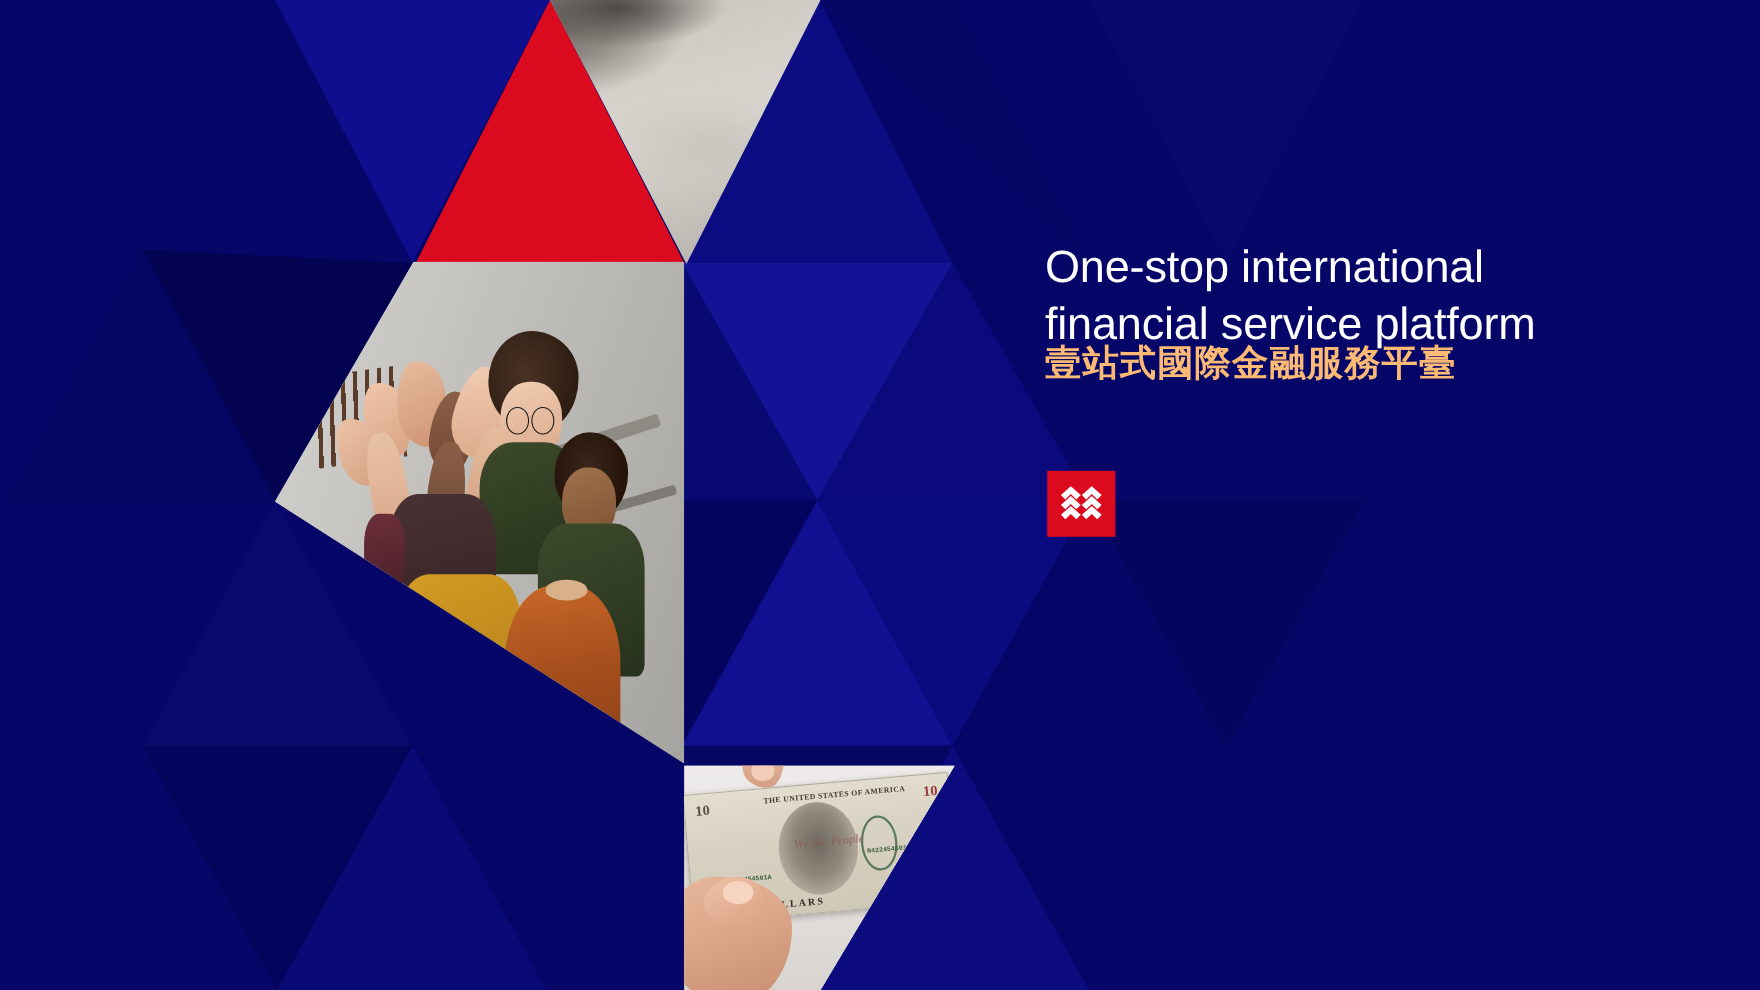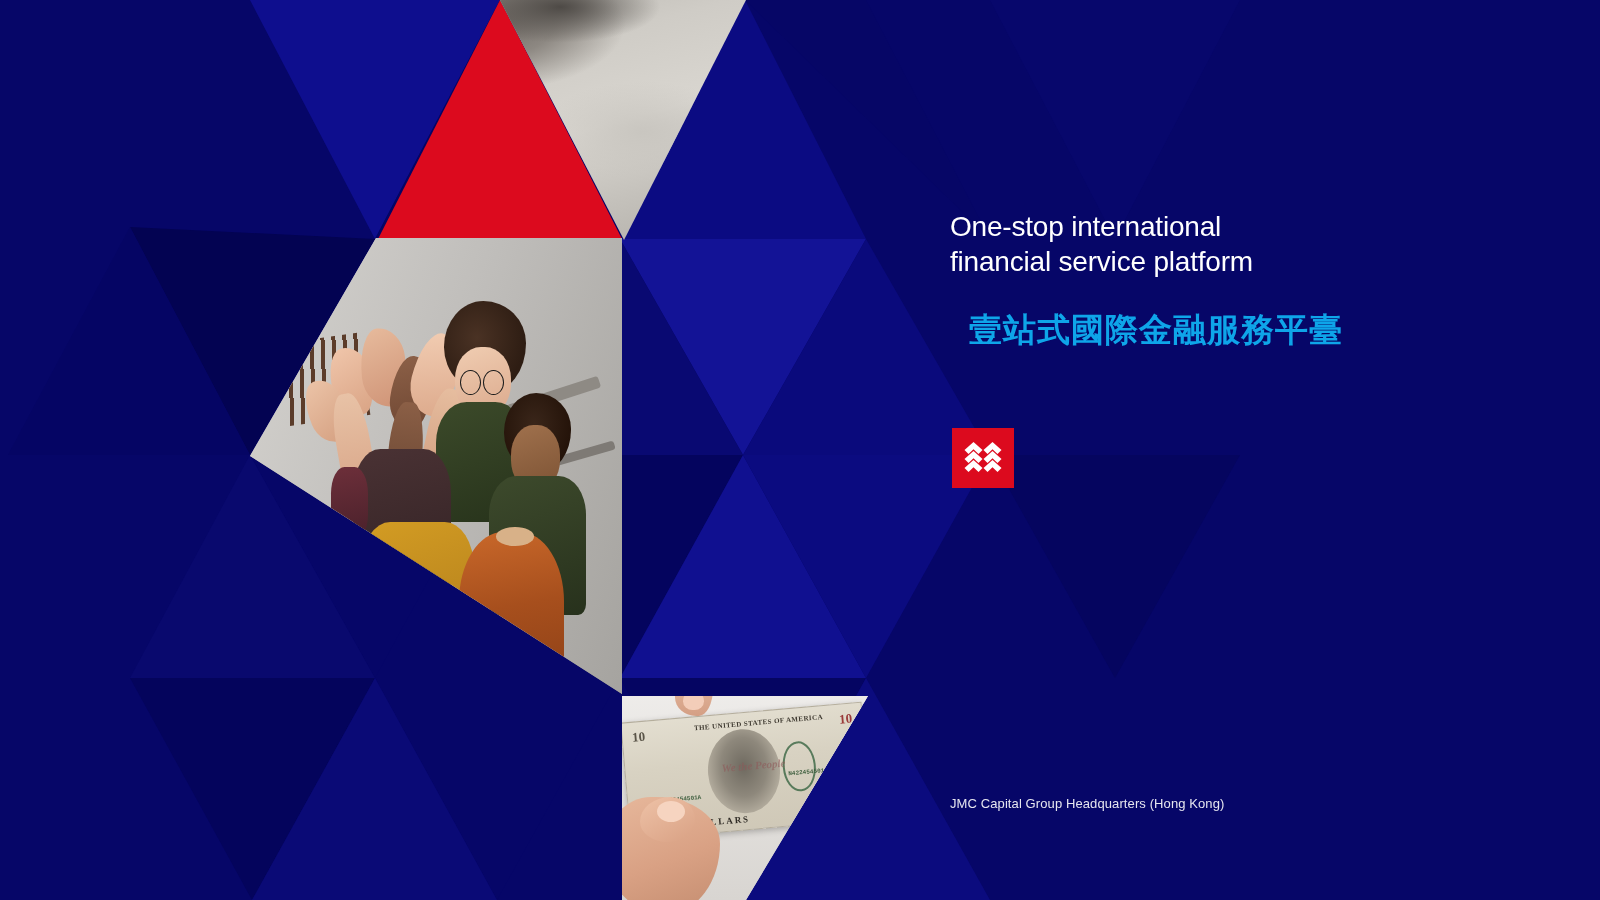--- a/index.html
+++ b/index.html
@@ -119,30 +119,29 @@
     position:absolute;left:30%;top:8%;width:52%;height:48%;
     border-radius:50%;background:#f6d4c0;
   }
 
   
   .content{position:absolute;left:950px;top:0;width:620px;height:900px;}
 
   .headline{
     position:absolute;top:190px;left:0;width:560px;
     color:#ffffff;
-    font-size:28px;line-height:1.25;font-weight:400;
+    font-size:41px;line-height:1.25;font-weight:400;
     letter-spacing:-.2px;
     white-space:pre-line;
   }
   .headline-cn{
     position:absolute;top:308px;left:0;
-    color:#0ea5e9;
+    color:#fdba74;
     font-size:33px;font-weight:700;letter-spacing:1px;
     white-space:nowrap;
-    margin-left:19px;
   }
 
   .logo{
     position:absolute;left:2px;top:428px;
     width:62px;height:60px;
     background:#DC0A1E;
     display:flex;align-items:center;justify-content:center;
   }
   .logo svg{display:block;}
 
@@ -287,17 +286,16 @@
           <polygon points="10.5,21 19.5,29 15.5,33 10.5,28.2 5.5,33 1.5,29"></polygon>
 
           <polygon points="29.5,3 38.5,11 34.5,15 29.5,10.2 24.5,15 20.5,11"></polygon>
           <polygon points="29.5,12 38.5,20 34.5,24 29.5,19.2 24.5,24 20.5,20"></polygon>
           <polygon points="29.5,21 38.5,29 34.5,33 29.5,28.2 24.5,33 20.5,29"></polygon>
         </g>
       </svg>
     </div>
 
     <div class="footer">
-      <div class="en">JMC Capital Group Headquarters (Hong Kong)</div>
     </div>
 
   </div>
 </div>
 
 </body></html>

